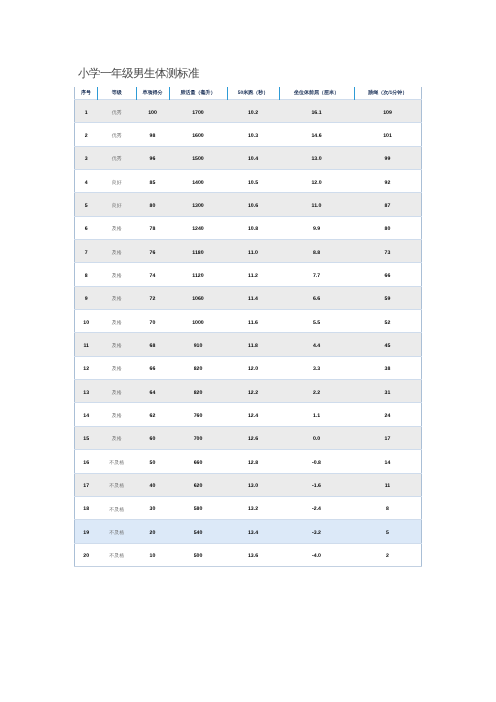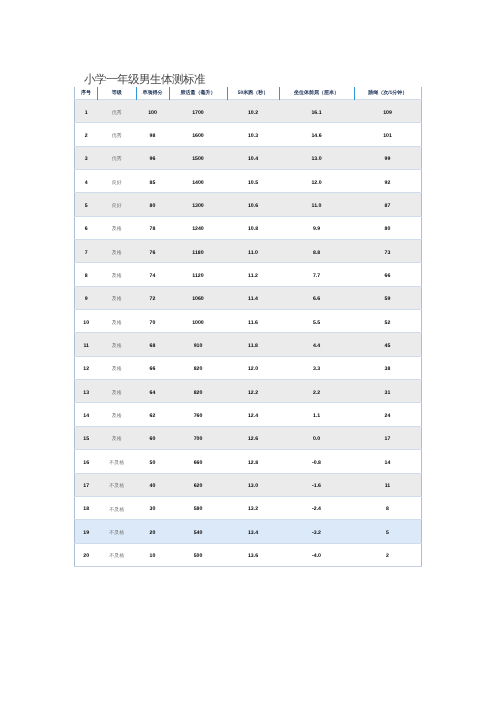--- a/index.html
+++ b/index.html
@@ -1,19 +1,19 @@
 <!DOCTYPE html>
 <html><head>
 <meta charset="utf-8">
 <style>
 
 html,body{margin:0;padding:0;background:#ffffff;}
 body{width:496px;height:702px;font-family:"Liberation Sans",sans-serif;-webkit-font-smoothing:antialiased;text-rendering:geometricPrecision;}
 .page{position:absolute;left:0;top:0;width:496px;height:702px;background:#fff;overflow:hidden;filter:blur(0px);}
-.title{position:absolute;left:76px;top:65px;margin:8px;font-size:11.5px;letter-spacing:-0.5px;font-weight:400;color:#4a4a4a;line-height:14px;white-space:nowrap;}
+.title{position:absolute;left:76px;top:65px;margin:2px;font-size:11.5px;letter-spacing:-0.5px;font-weight:400;color:#4a4a4a;line-height:14px;white-space:nowrap;}
 .tbl{position:absolute;left:74px;top:87px;width:347px;border-collapse:collapse;table-layout:fixed;
      border-left:1px solid #aabfd6;border-right:1px solid #aabfd6;
      border-bottom:1px solid #c3d1e2;}
 .tbl th{font-size:5px;font-weight:700;color:#132a52;height:12px;padding:0;text-align:center;
         vertical-align:middle;letter-spacing:0;border-left:1.2px solid #2e9bd6;background:#fff;}
 .tbl th:first-child{border-left:none;}
 .tbl td{font-size:5.2px;color:#000;font-weight:600;height:23.35px;padding:0;text-align:center;vertical-align:middle;line-height:1;
         border-top:1px solid #cfdcec;box-sizing:border-box;}
 .tbl td.cjk{font-weight:400;color:#707070;font-size:5px;}
 .tbl td>span{display:inline-block;position:relative;top:2px;}

